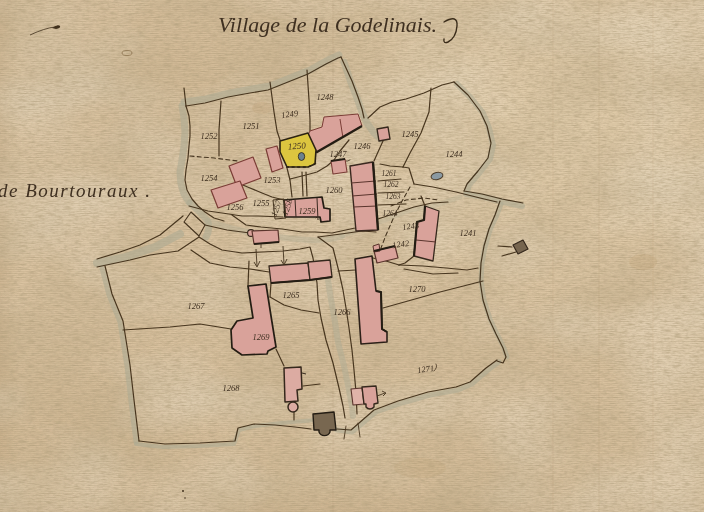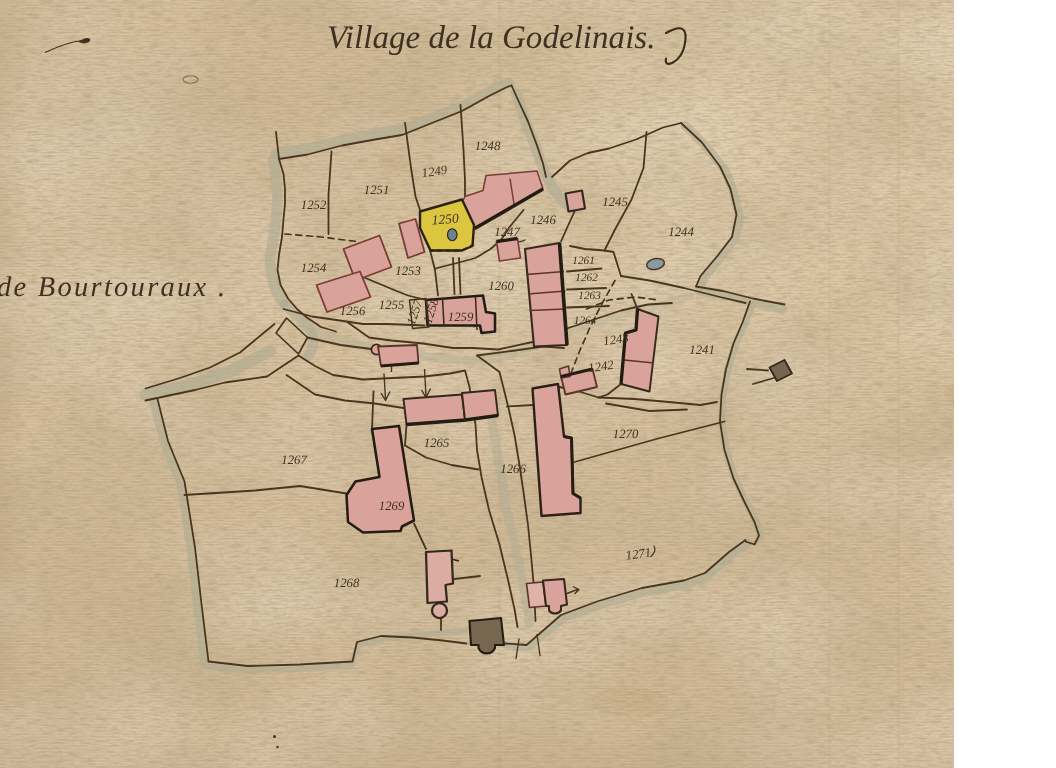--- a/index.html
+++ b/index.html
@@ -1,16 +1,16 @@
 <!DOCTYPE html>
 <html><head>
 <meta charset="utf-8">
 <style>
 html,body{margin:0;padding:0;}
-#paper{position:relative;width:636px;height:512px;overflow:hidden;
+#paper{position:relative;width:704px;height:512px;overflow:hidden;
 background-color:#dac3a1;
 background-image:
   radial-gradient(ellipse 420px 300px at 560px 120px, rgba(238,224,192,0.30), rgba(238,224,192,0) 70%),
   radial-gradient(ellipse 300px 220px at 180px 60px, rgba(150,118,72,0.10), rgba(150,118,72,0) 70%),
   radial-gradient(ellipse 260px 200px at 60px 420px, rgba(150,118,72,0.12), rgba(150,118,72,0) 70%),
   radial-gradient(ellipse 500px 300px at 400px 490px, rgba(158,126,80,0.10), rgba(158,126,80,0) 75%),
   linear-gradient(90deg, rgba(140,108,64,0.14), rgba(140,108,64,0) 3%),
   linear-gradient(0deg, rgba(140,108,64,0.08), rgba(140,108,64,0) 4%),
   repeating-linear-gradient(0deg, rgba(118,92,58,0.07) 0px, rgba(118,92,58,0.07) 1px, rgba(118,92,58,0) 1px, rgba(118,92,58,0) 2px);
 font-family:"Liberation Serif", serif;}

